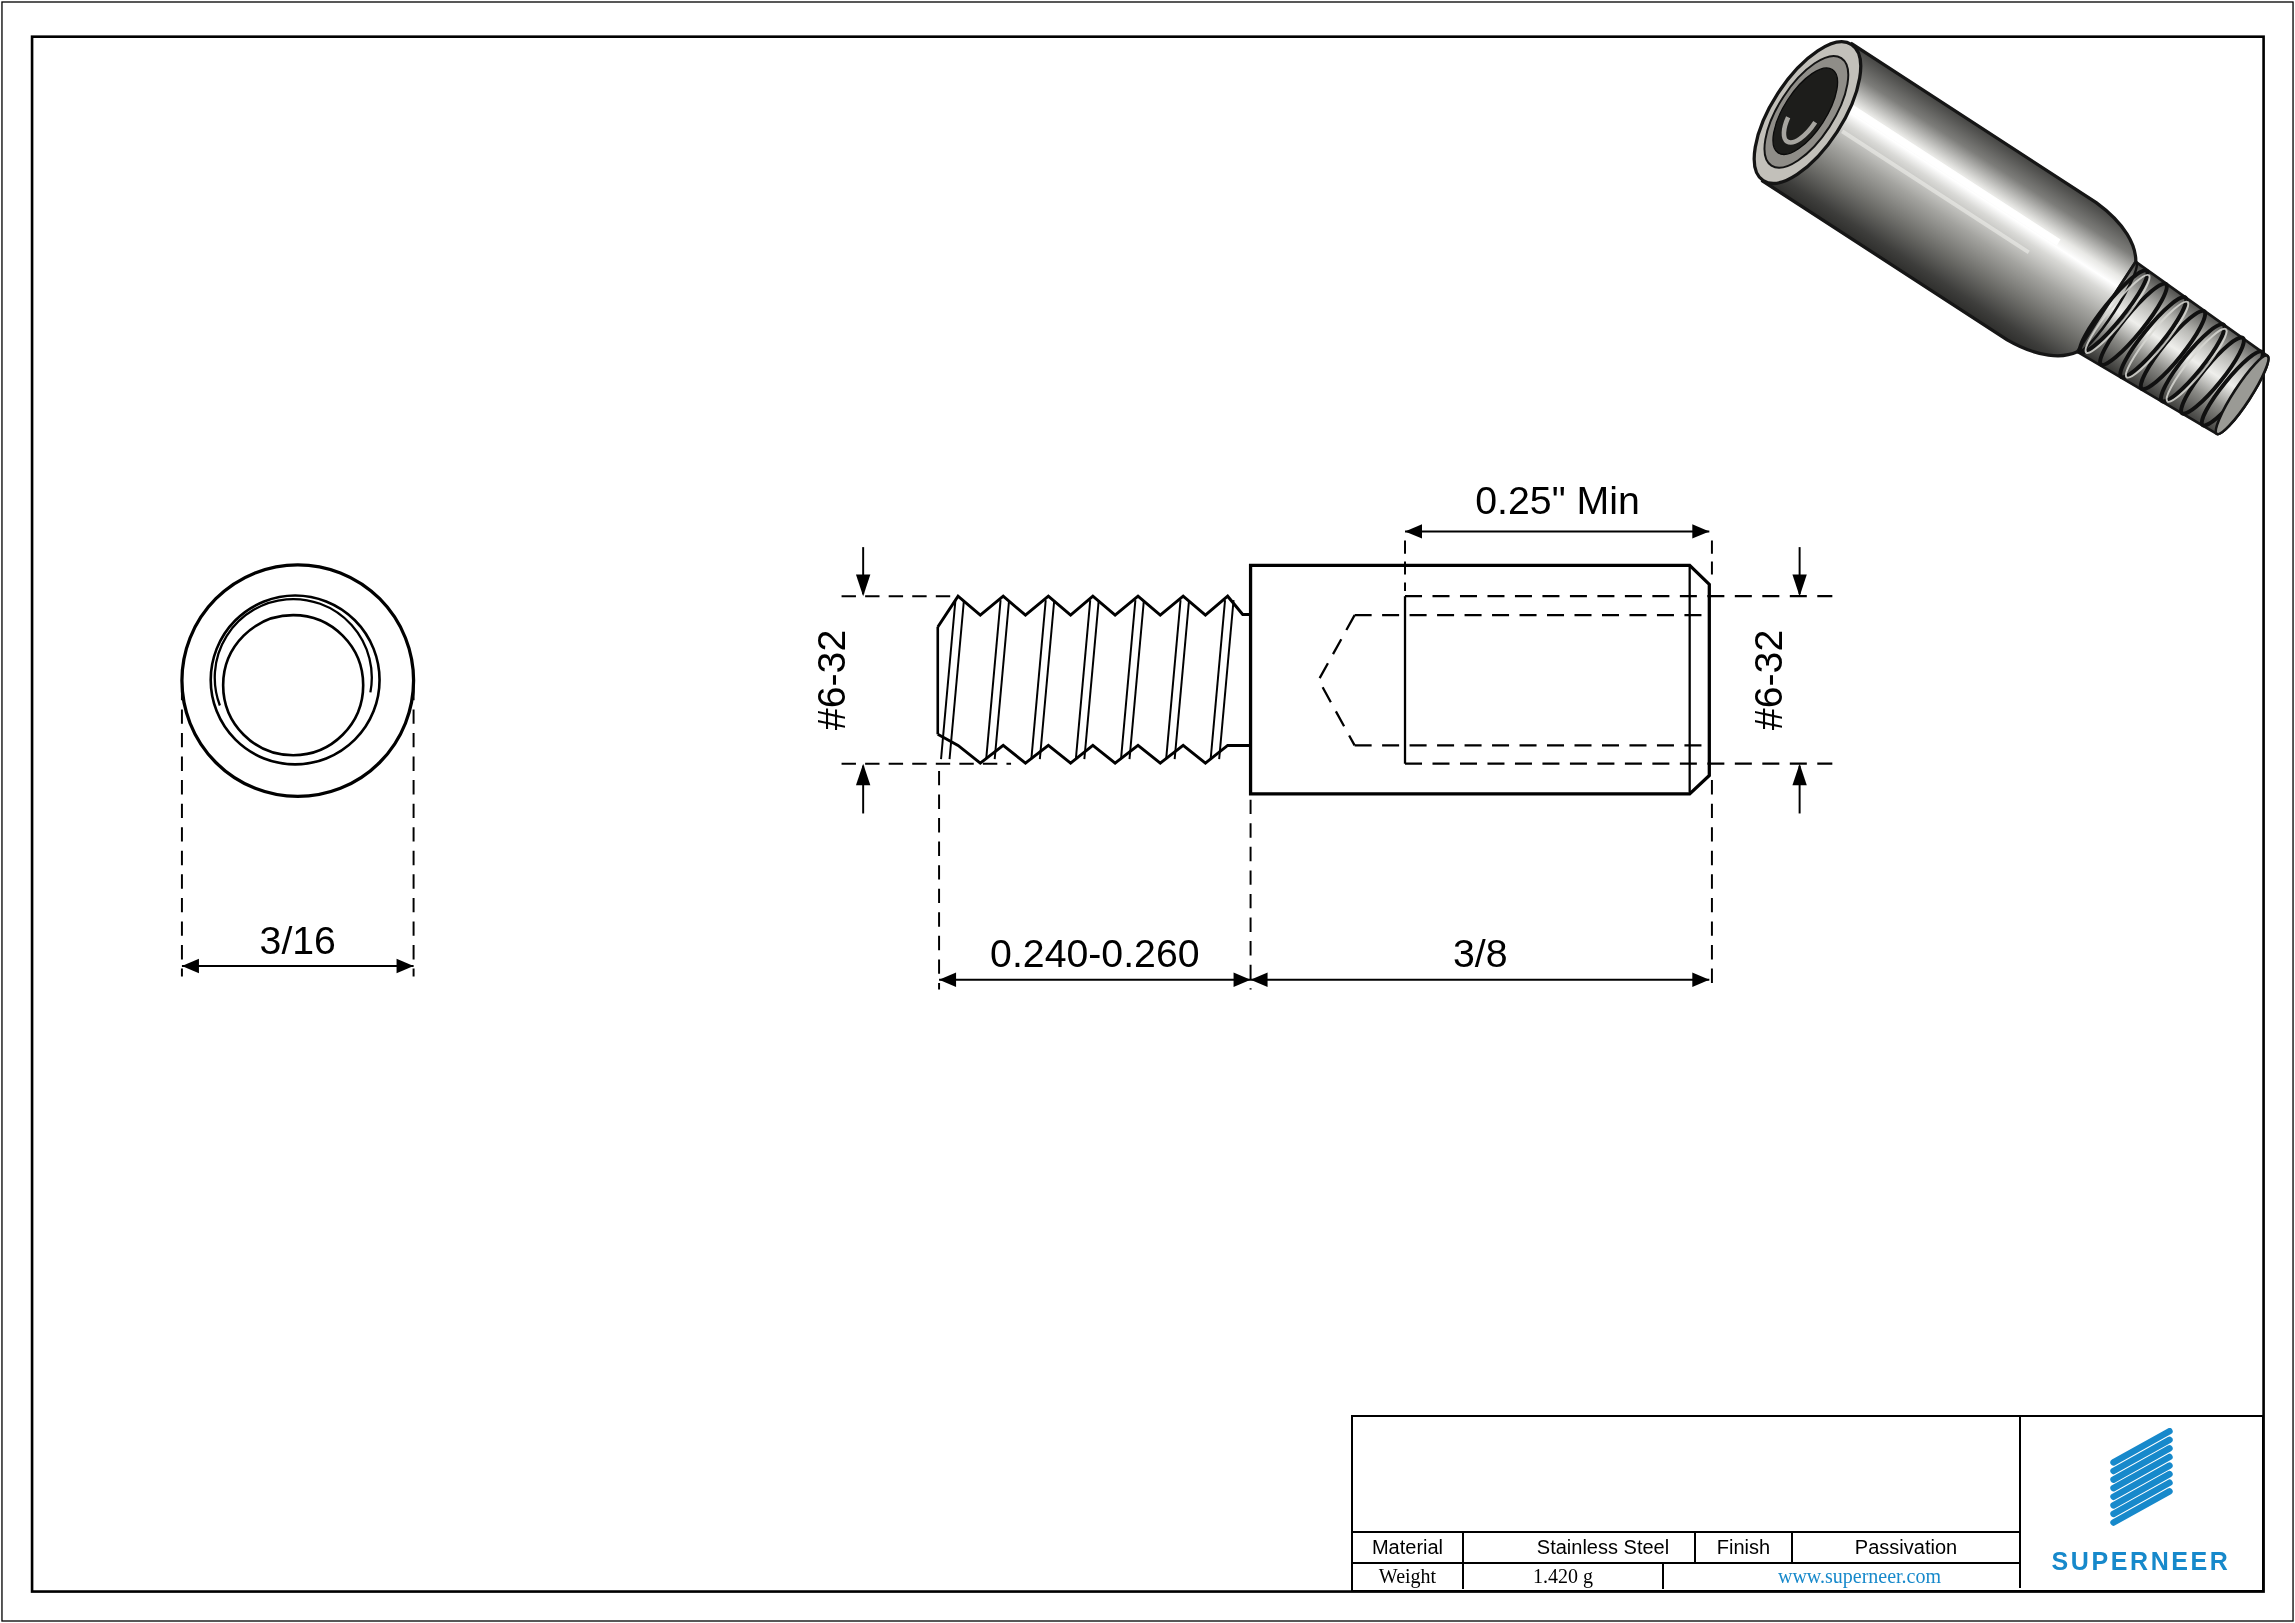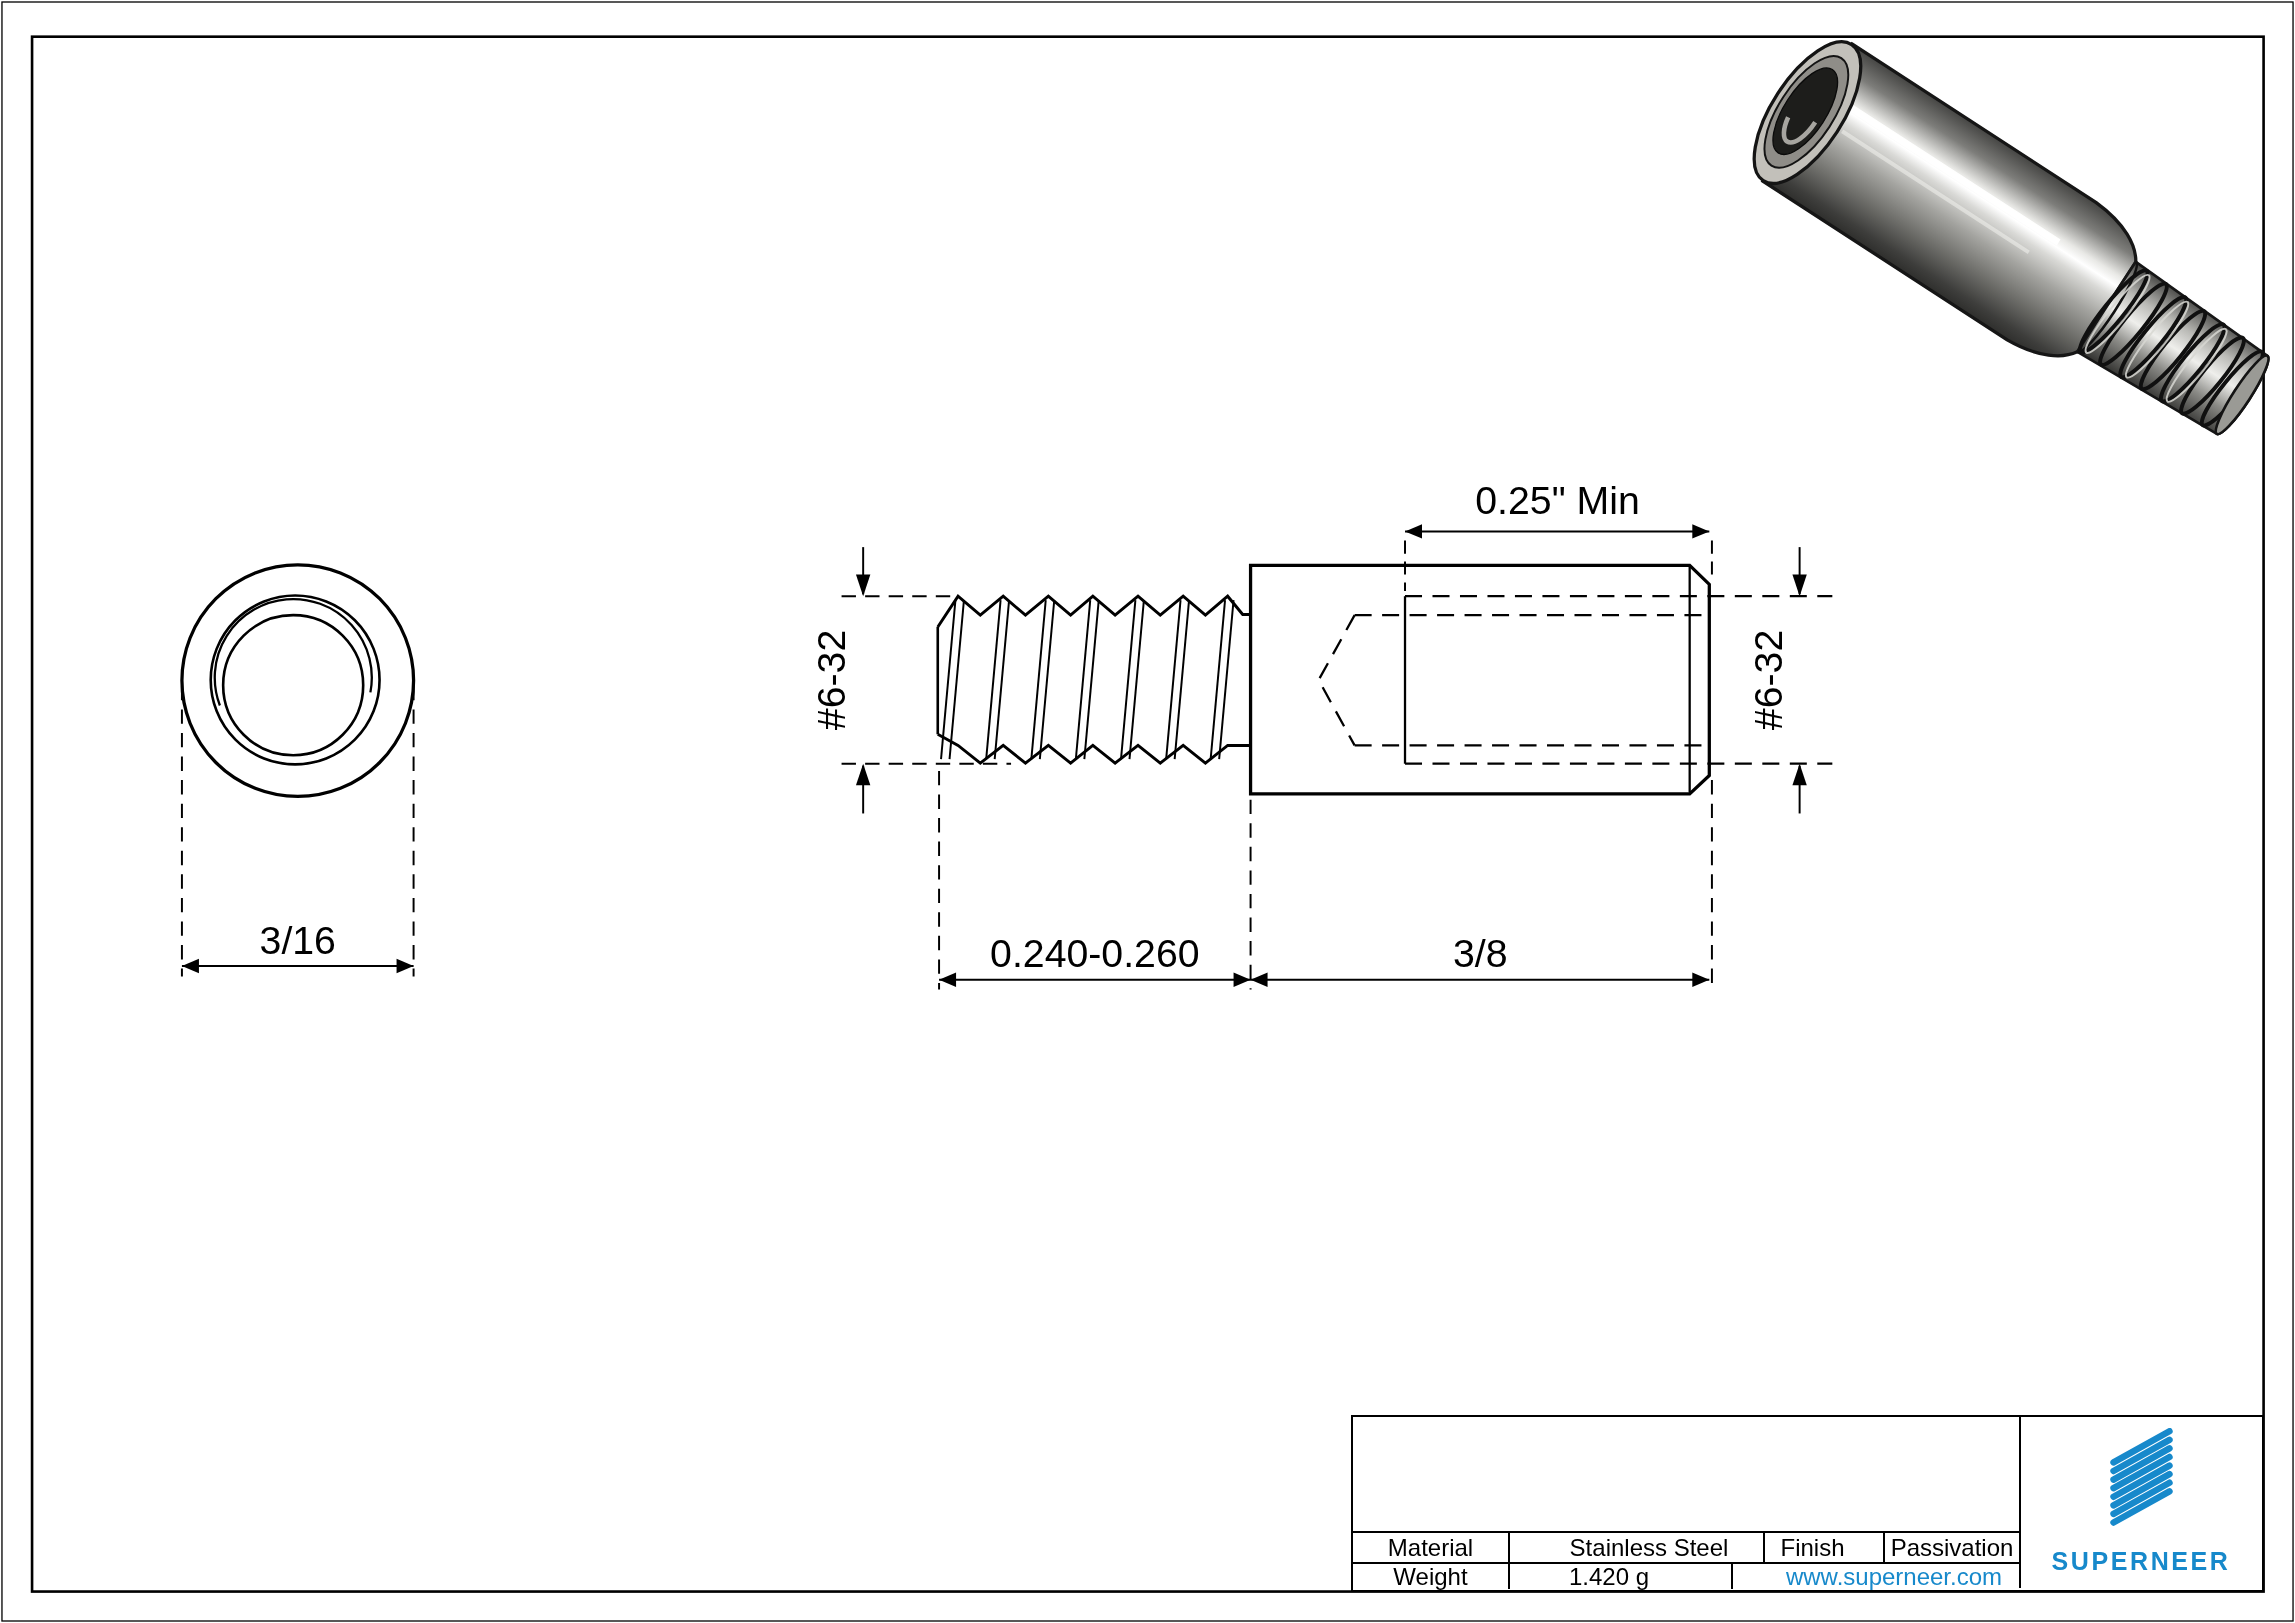--- a/index.html
+++ b/index.html
@@ -11,23 +11,23 @@
   
   .tb{position:absolute;left:1351px;top:1415px;width:913px;height:177px;
       box-sizing:border-box;border:2.6px solid #000;background:#fff;}
   .tb *{box-sizing:border-box;}
   .tb-desc-sec{position:absolute;left:0;top:0;width:666px;height:114px;
       padding:6.5px 0 0 23.6px;overflow:hidden;}
   .tb-part{font-size:45px;font-weight:bold;letter-spacing:0px;color:#000;line-height:1.05;}
   .tb-desc{margin-top:5.2px;font-size:24px;line-height:1.32;color:#000;}
   .tb-row{position:absolute;left:0;width:666px;display:flex;border-top:2.6px solid #000;}
   .tb-row1{top:114px;height:31px;}
-  .tb-row2{top:145px;height:27px;}
+  .tb-row2{top:145px;height:27px;font-family:Liberation Serif, serif;}
   .tb-cell{height:100%;display:flex;align-items:center;justify-content:center;
-      font-size:24px;color:#000;border-left:2.6px solid #000;margin-left:23px;}
+      font-size:20px;color:#000;border-left:2.6px solid #000;}
   .tb-cell:first-child{border-left:none;}
   .c-mat-l{width:109px;}  .c-mat-v{width:232px;padding-left:48px;}
   .c-fin-l{width:97px;}  .c-fin-v{flex:1;}
   .c-wt-l{width:109px;}   .c-wt-v{width:200px;}
   .c-web{flex:1;padding-left:36px;}
   .link{color:var(--blue);}
   .tb-logo{position:absolute;left:666px;top:0;width:242px;height:171px;
       border-left:2.6px solid #000;}
   .logo-icon{position:absolute;left:88px;top:10.5px;}
   .brand{position:absolute;left:0;top:130px;width:100%;text-align:center;

